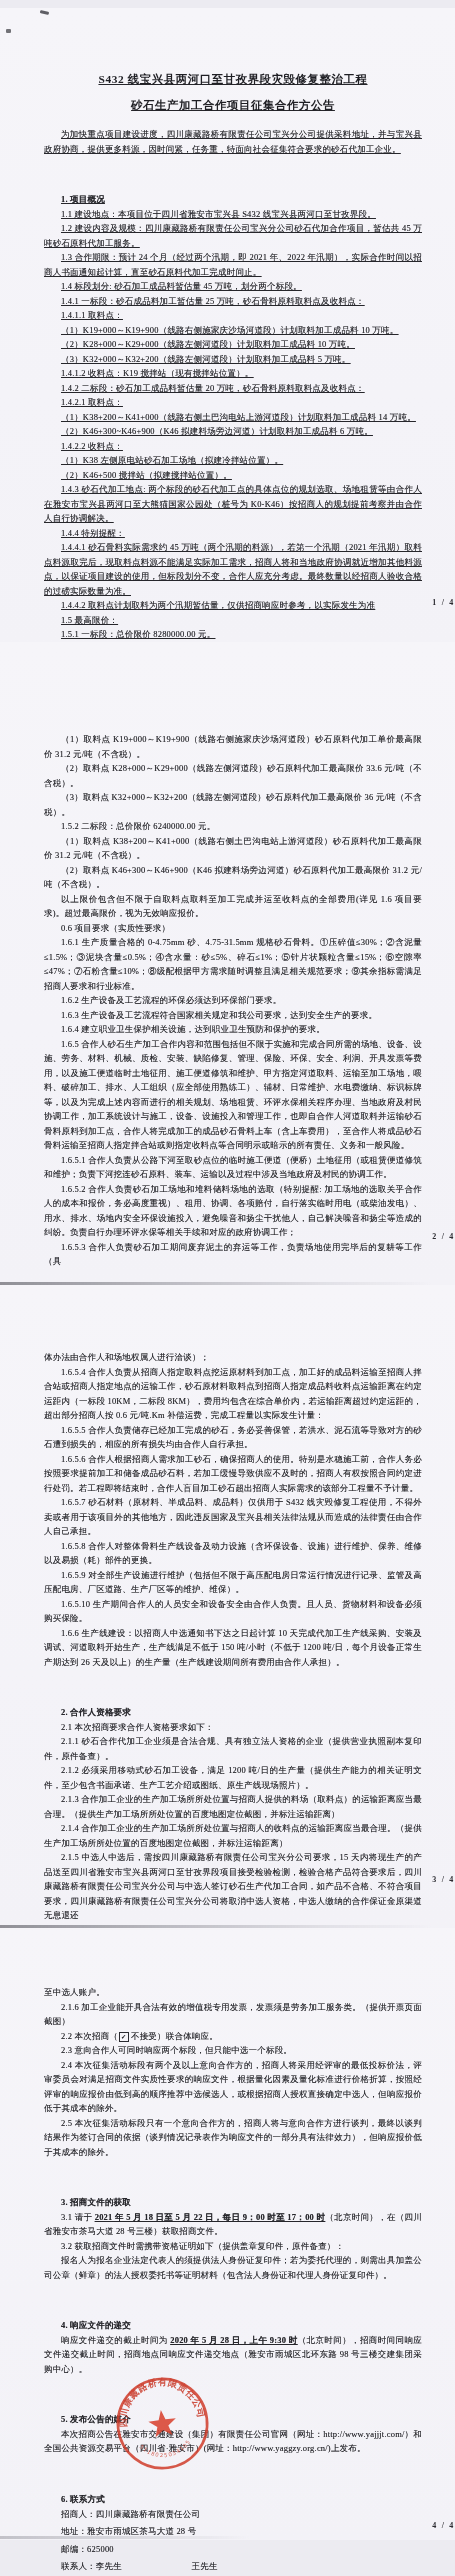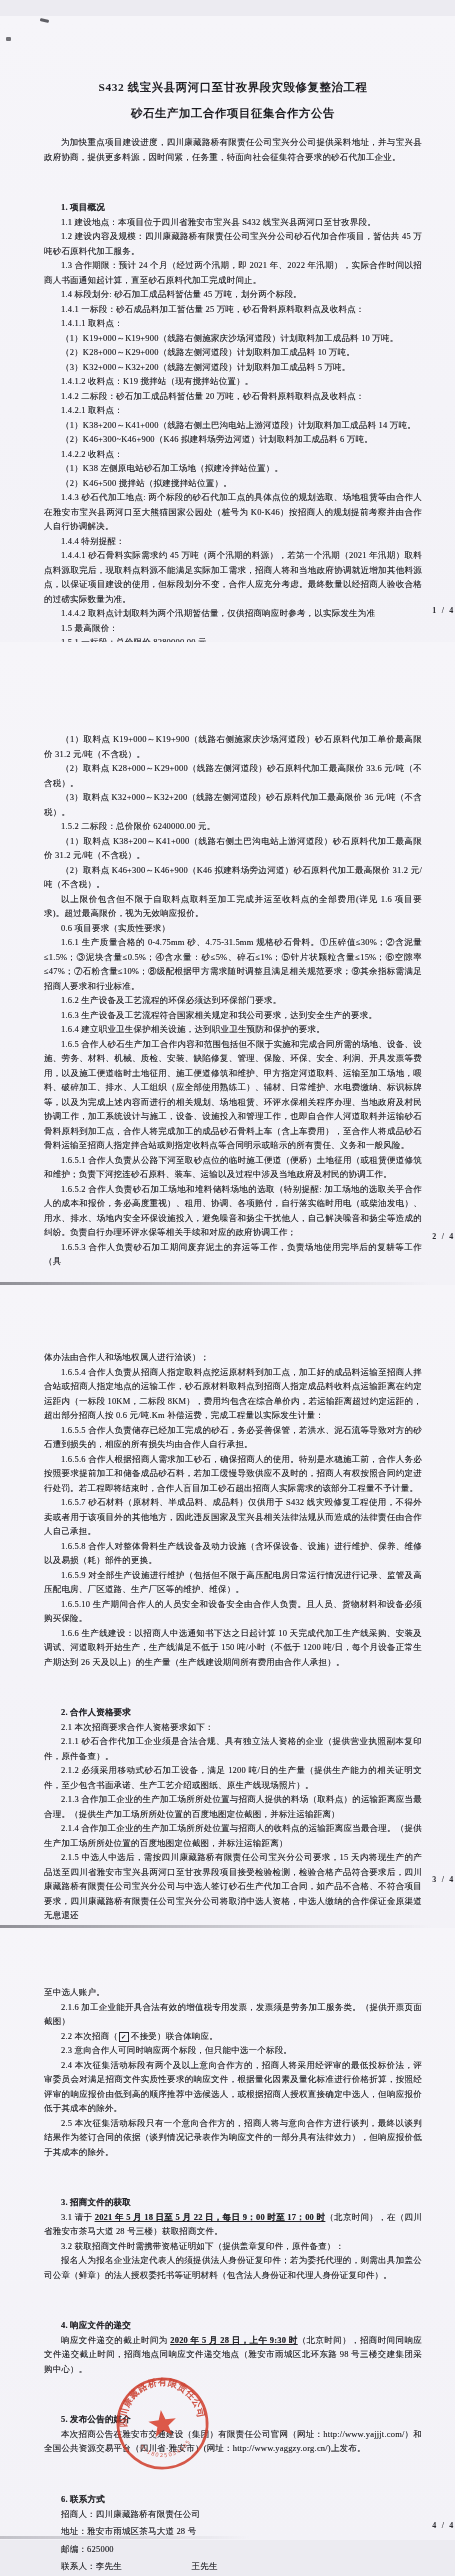--- a/index.html
+++ b/index.html
@@ -6,21 +6,21 @@
   body{
     width:455px;height:2576px;position:relative;overflow:hidden;
     background:#ecebf1;
     font-family:"Liberation Serif","DejaVu Serif",serif;
     color:#26262b;
   }
   .page{
     position:absolute;left:0;width:455px;
     background:linear-gradient(180deg,#f6f5f9 0%,#f4f3f8 60%,#f3f2f7 100%);
   }
-  #page1{top:16px;height:642px;}
+  #page1{top:8px;height:642px;text-decoration:underline;}
   #page2{top:642px;height:643px;}
   #page3{top:1285px;height:643px;}
   #page4{top:1928px;height:612px;}
   #page1::after,#page2::after,#page3::after{
     content:"";position:absolute;left:0;bottom:0;height:3.4px;width:100%;
     background:linear-gradient(90deg,rgba(62,62,70,.55) 0%,rgba(95,95,105,.35) 40%,rgba(130,130,140,.15) 72%,rgba(160,160,170,0) 95%);
     filter:blur(0.6px);
   }
   #page4::after{
     content:"";position:absolute;left:0;bottom:1.1px;height:2.8px;width:55%;

